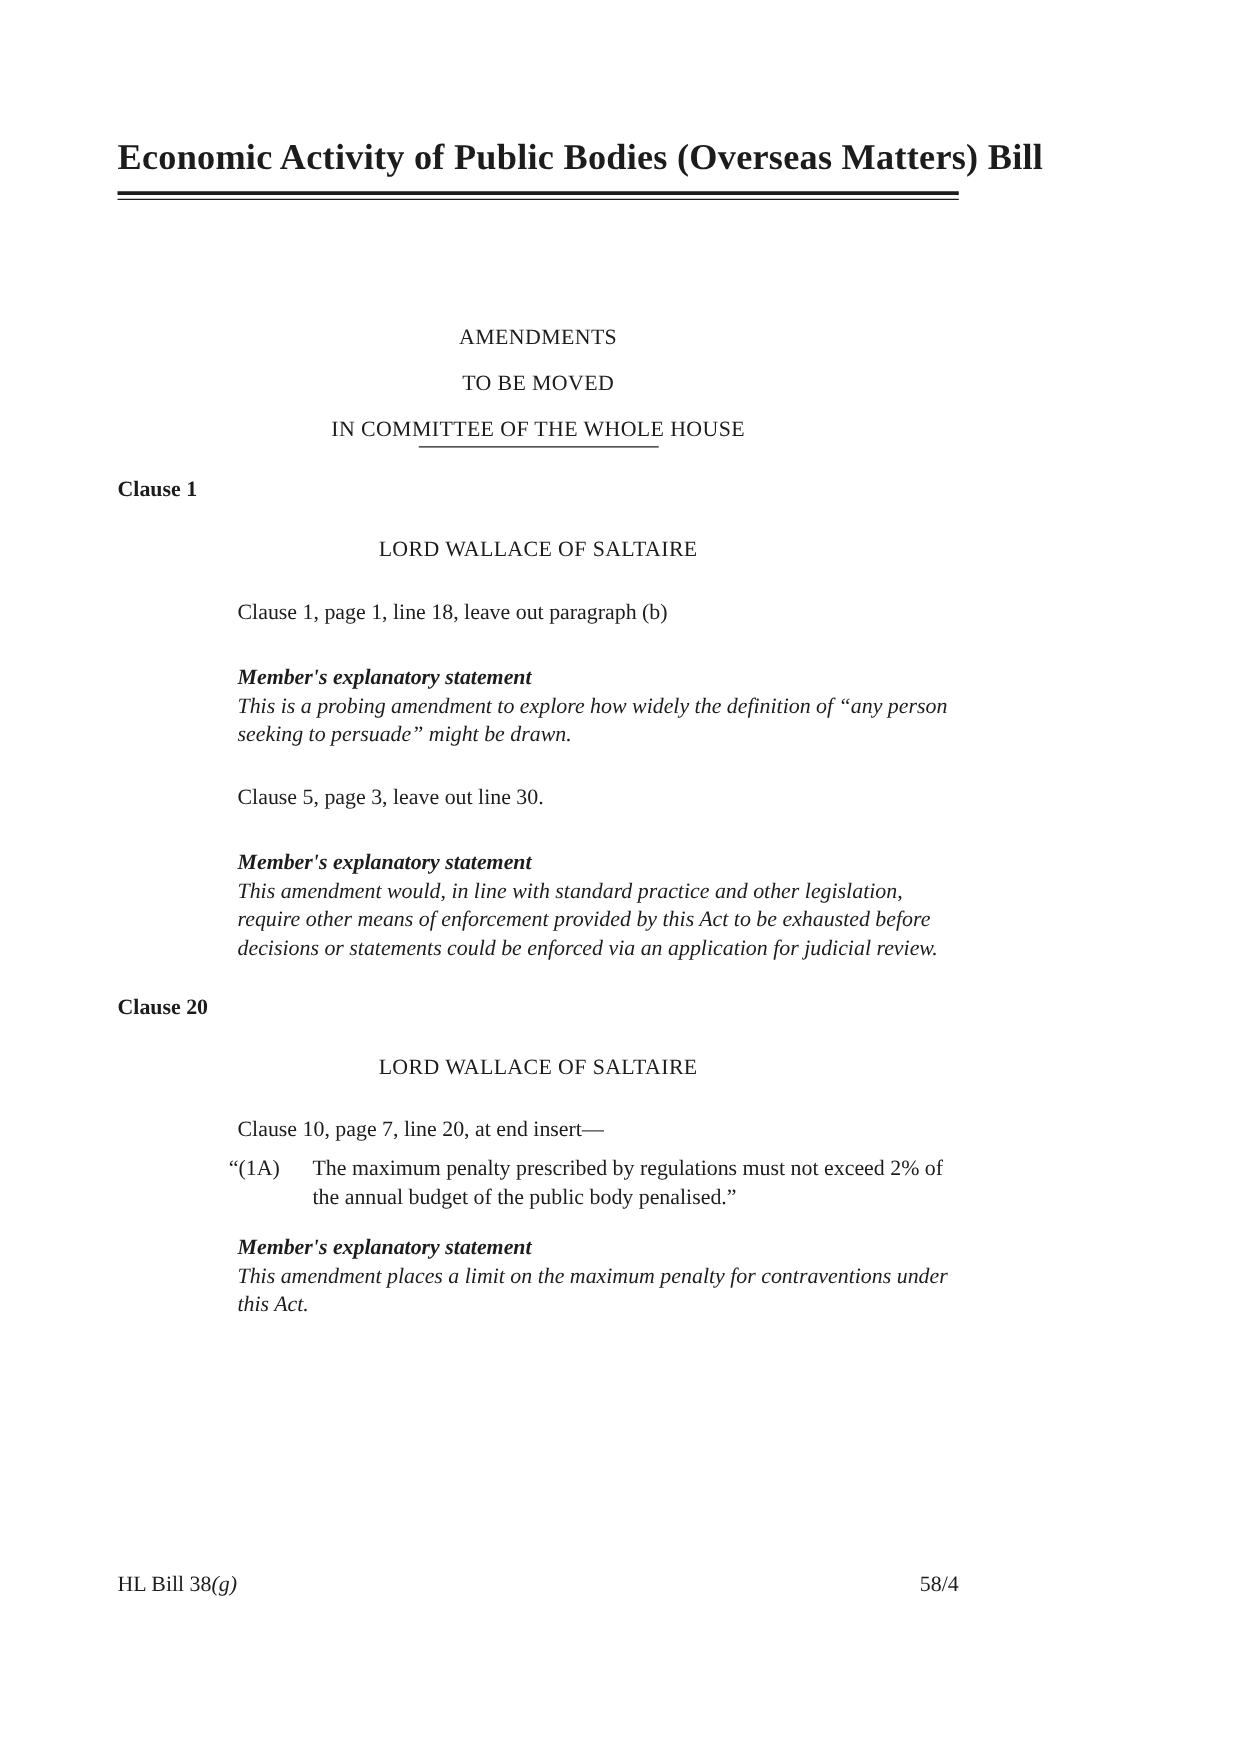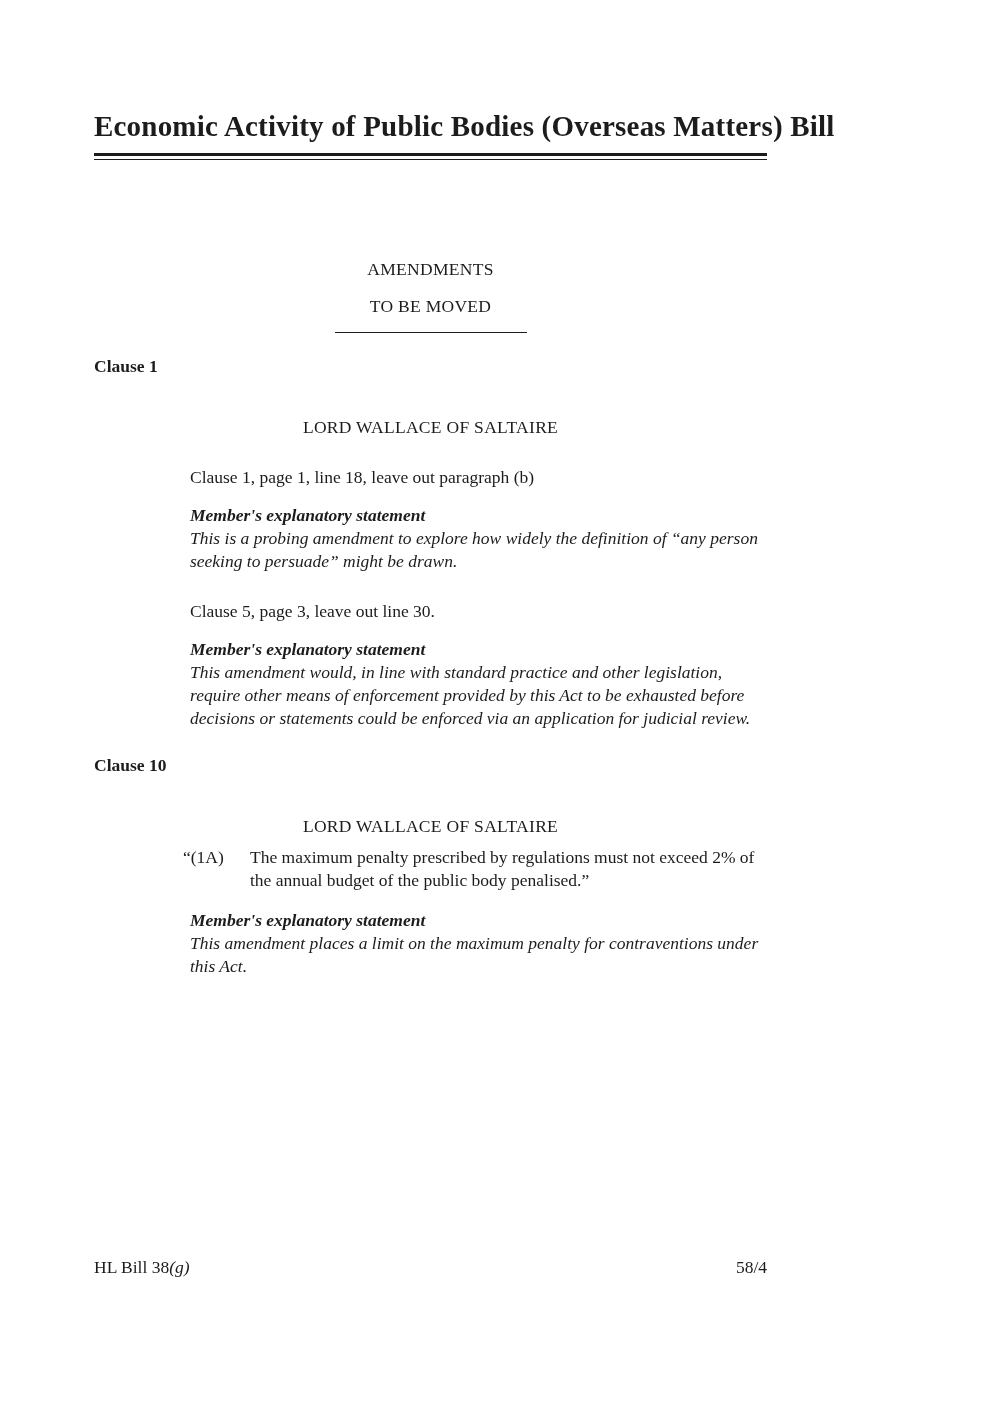--- a/index.html
+++ b/index.html
@@ -52,30 +52,30 @@
     background: #1c1c1c;
     margin: 2px auto 0 auto;
   }
   .clause-heading {
     text-align: left;
     font-weight: bold;
     margin: 22px 0 0 0;
   }
   .mover {
     text-align: center;
-    margin: 38px 0 0 0;
+    margin: 25px 0 0 0;
     letter-spacing: 0.3px;
   }
   .instruction {
     margin: 27px 0 0 96px;
   }
   .expl-label {
     font-weight: bold;
     font-style: italic;
-    margin: 15px 0 0 96px;
+    margin: 29px 0 0 96px;
   }
   .expl-text {
     font-style: italic;
     margin: 0 0 0 96px;
     max-width: 708px;
   }
   .insert-block {
     display: flex;
     margin: 8px 0 0 89px;
   }
@@ -104,40 +104,42 @@
 
   <header>
     <h1 class="bill-title">Economic Activity of Public Bodies (Overseas Matters) Bill</h1>
     <div class="rule-thick"></div>
     <div class="rule-thin"></div>
   </header>
 
   <section class="preamble">
     <p class="center-caps">AMENDMENTS</p>
     <p class="center-caps">TO BE MOVED</p>
+    <p class="center-caps" style="margin-bottom:0">IN COMMITTEE OF THE WHOLE HOUSE</p>
     <div class="center-rule"></div>
   </section>
 
   <section>
     <p class="clause-heading">Clause 1</p>
     <p class="mover">LORD WALLACE OF SALTAIRE</p>
     <p class="instruction">Clause 1, page 1, line 18, leave out paragraph (b)</p>
     <p class="expl-label">Member's explanatory statement</p>
     <p class="expl-text">This is a probing amendment to explore how widely the definition of “any person seeking to persuade” might be drawn.</p>
   </section>
 
   <section>
     <p class="instruction">Clause 5, page 3, leave out line 30.</p>
     <p class="expl-label">Member's explanatory statement</p>
     <p class="expl-text">This amendment would, in line with standard practice and other legislation, require other means of enforcement provided by this Act to be exhausted before decisions or statements could be enforced via an application for judicial review.</p>
   </section>
 
   <section>
-    <p class="clause-heading" style="margin-top:24px">Clause 10</p>
+    <p class="clause-heading" style="margin-top:24px">Clause 20</p>
     <p class="mover">LORD WALLACE OF SALTAIRE</p>
+    <p class="instruction">Clause 10, page 7, line 20, at end insert—</p>
     <div class="insert-block">
       <span class="insert-marker">“(1A)</span>
       <span class="insert-text">The maximum penalty prescribed by regulations must not exceed 2% of the annual budget of the public body penalised.”</span>
     </div>
     <p class="expl-label" style="margin-top:17px">Member's explanatory statement</p>
     <p class="expl-text">This amendment places a limit on the maximum penalty for contraventions under this Act.</p>
   </section>
 
   <footer class="page-footer">
     <span><span>HL Bill 38</span><span class="it">(g)</span></span>

